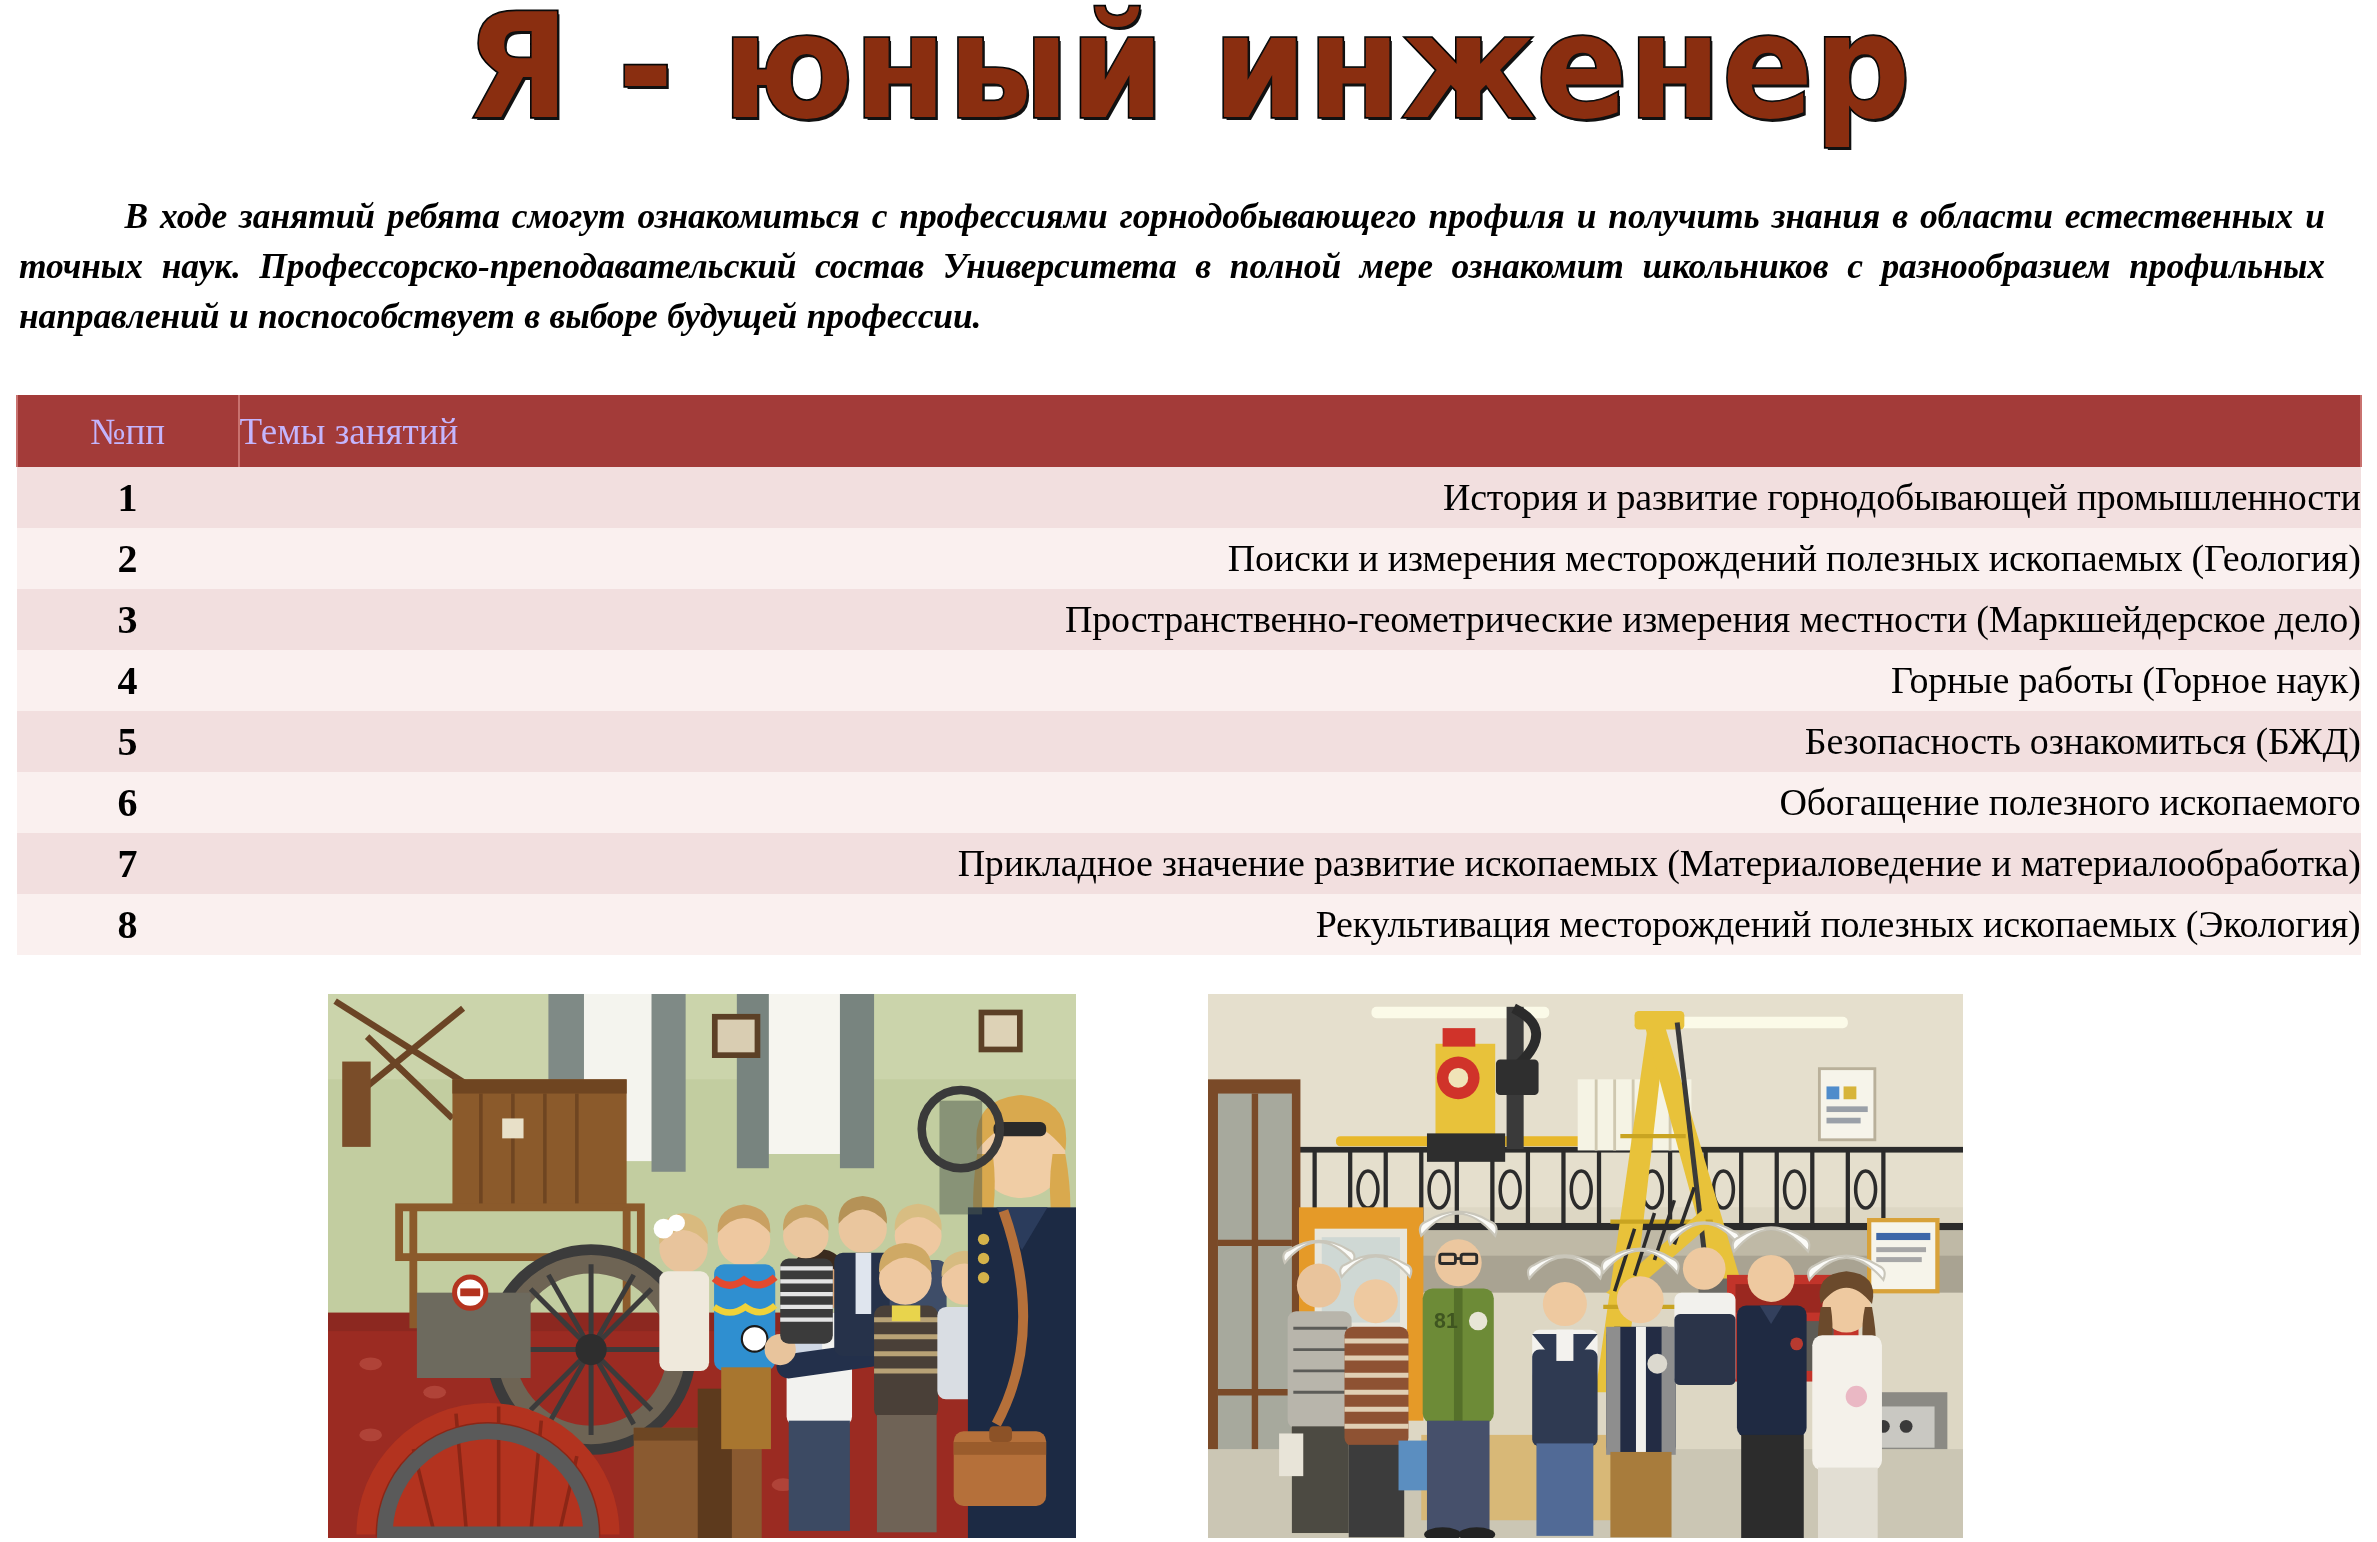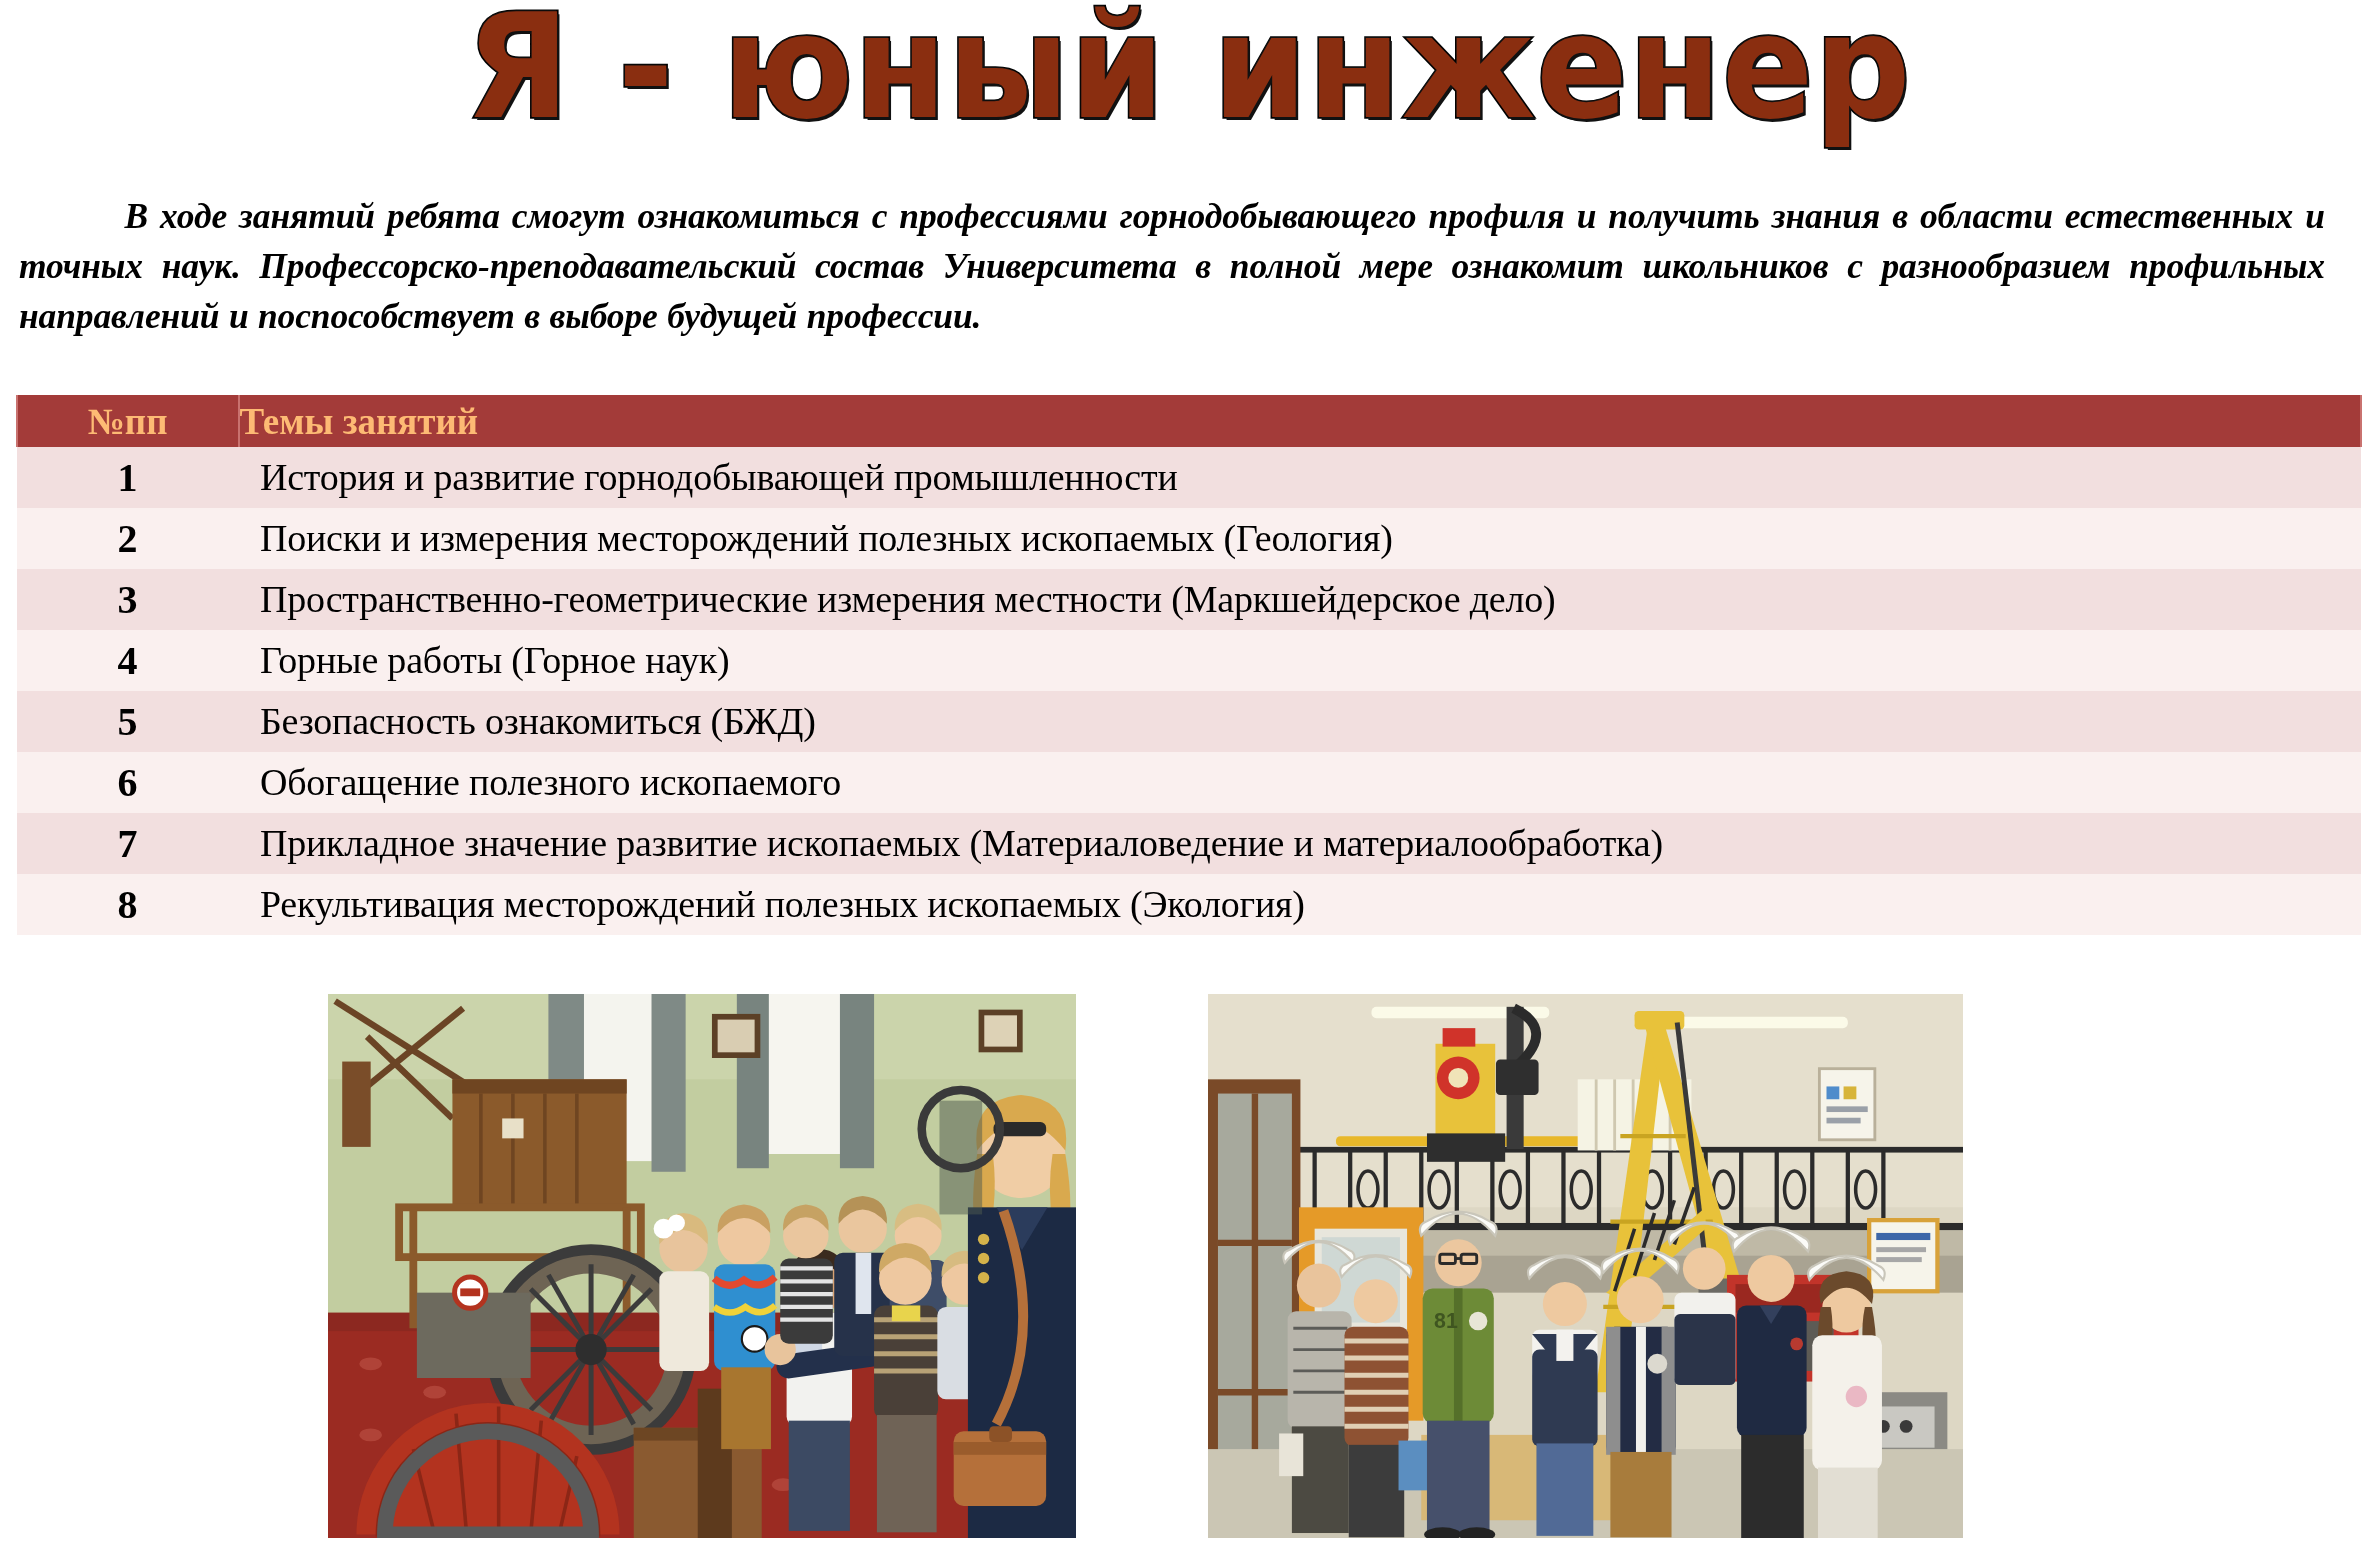--- a/index.html
+++ b/index.html
@@ -73,23 +73,23 @@
     border-collapse: collapse;
     table-layout: fixed;
   }
   .tbl td, .tbl th {
     padding: 0;
     margin: 0;
     vertical-align: middle;
   }
   .tbl thead th {
     background: #a33b39;
-    color: #fdba74;
-    height: 52px;
-    font-weight: 700;
+    color: #c4b5fd;
+    height: 72px;
+    font-weight: 400;
     font-size: 37px;
     font-family: "Liberation Serif", "DejaVu Serif", serif;
     border-right: 2.1px solid #c9726f;
     border-left: 2.1px solid #c9726f;
   }
   .tbl thead th.col-num {
     width: 220px;
     text-align: center;
     letter-spacing: 0px;
   }
@@ -106,21 +106,21 @@
     line-height: 1.05;
   }
   .tbl tbody td.c-num {
     width: 220px;
     text-align: center;
     font-weight: 700;
     font-size: 40px;
   }
   .tbl tbody td.c-topic {
     padding-left: 21.3px;
-    text-align: left;
+    text-align: right;
     white-space: nowrap;
     letter-spacing: -0.2px;
   }
 
   
   .photo {
     position: absolute;
     overflow: hidden;
     background: #cfc9b8;
   }

